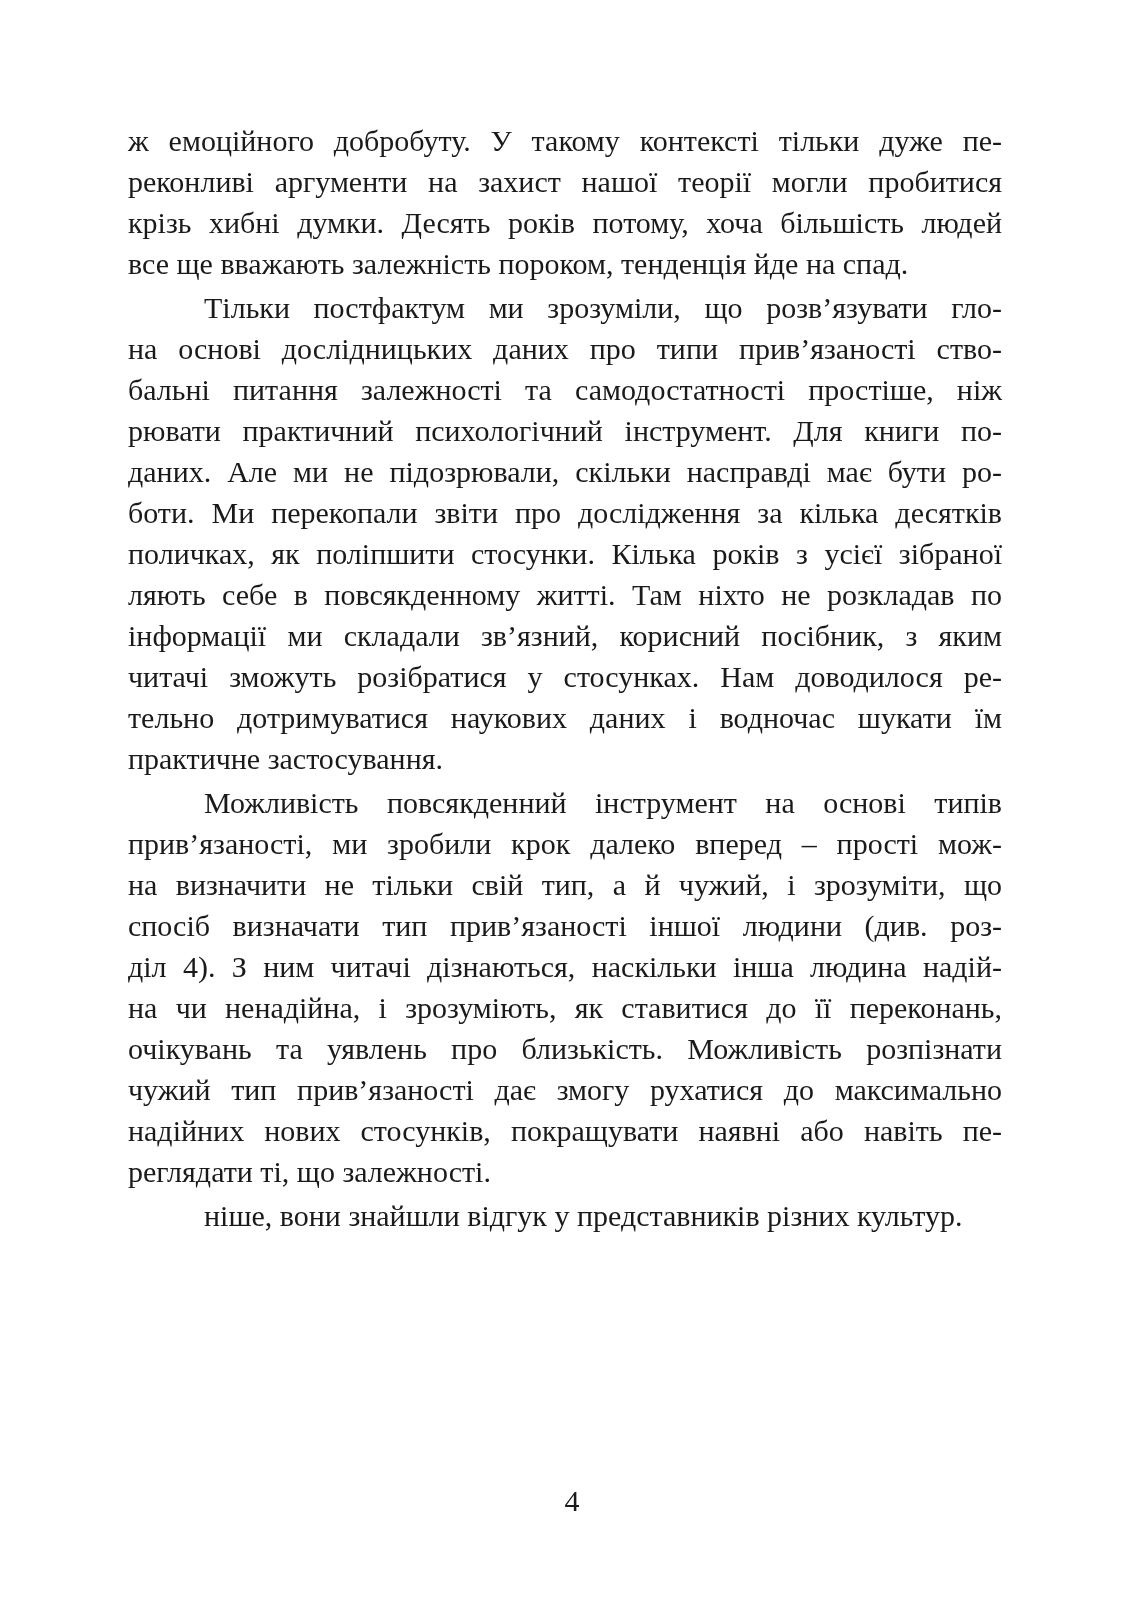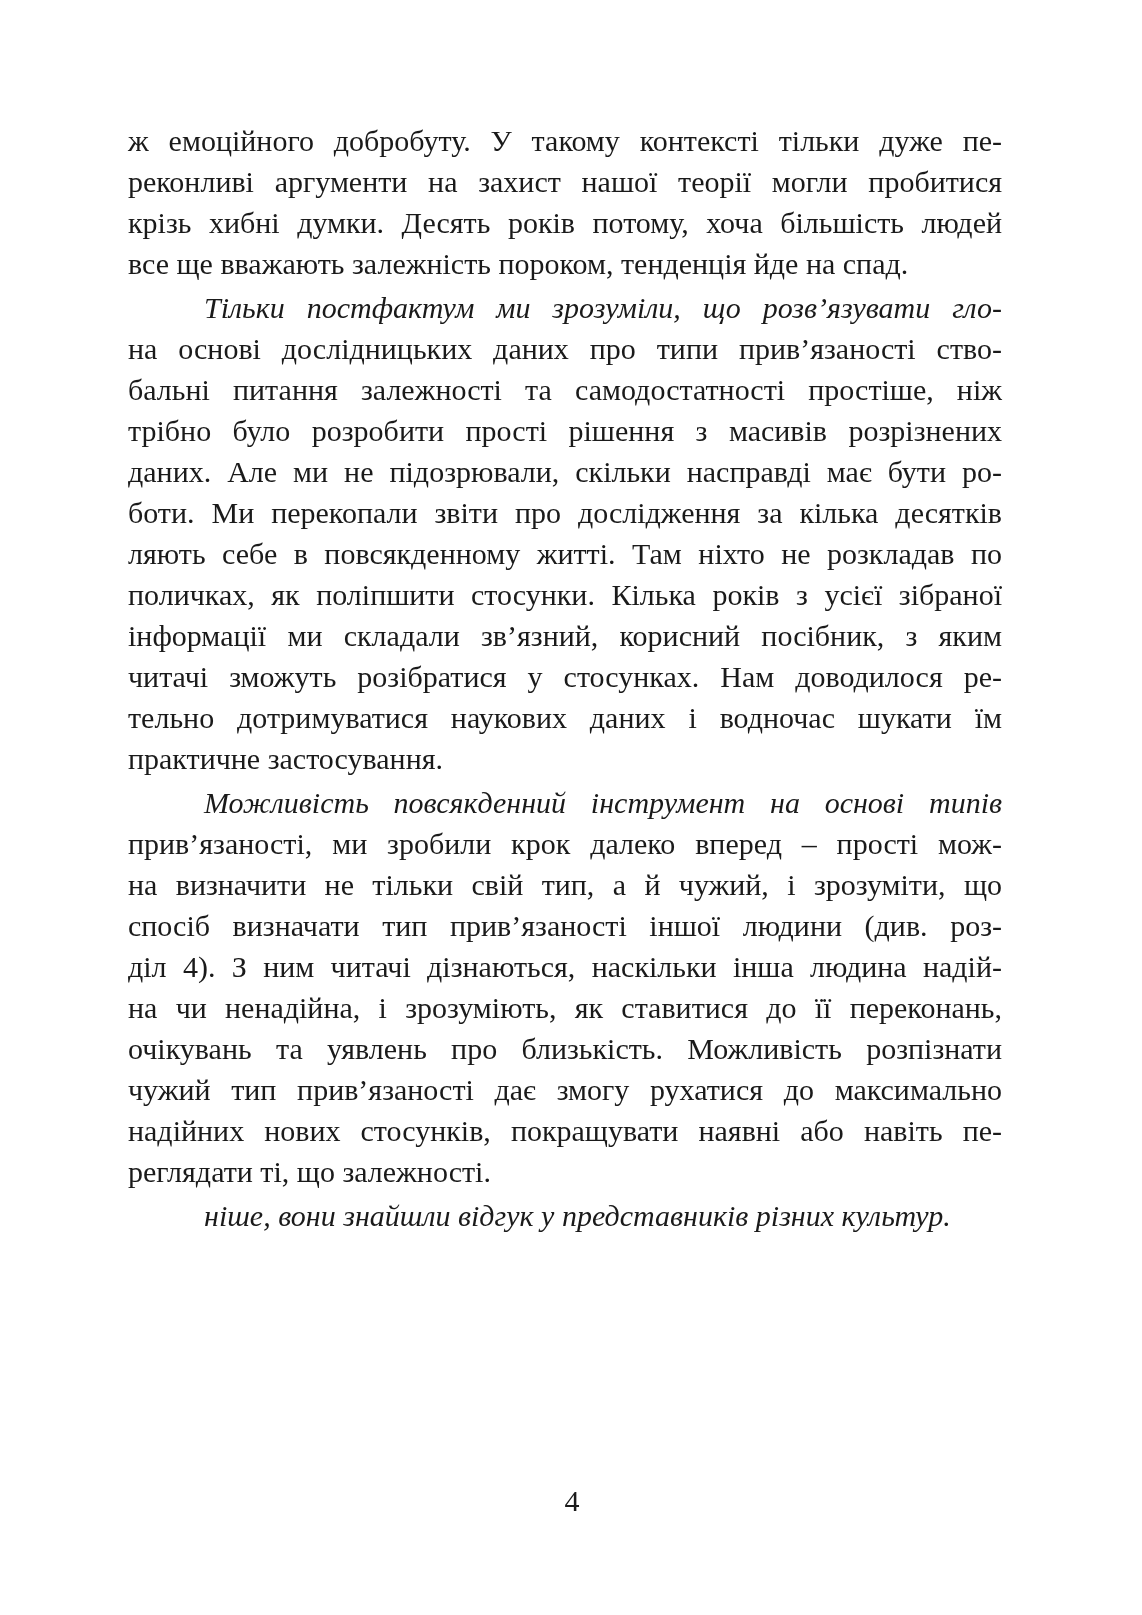--- a/index.html
+++ b/index.html
@@ -33,21 +33,20 @@
   .line {
     text-align: justify;
     text-align-last: justify;
     white-space: normal;
   }
   .line.last {
     text-align-last: left;
   }
   .paragraph.indent .line:first-child {
     text-indent: 76px;
-    font-style: italic;
   }
   .page-number {
     position: absolute;
     left: 128px;
     top: 1480px;
     width: 888px;
     text-align: center;
     font-size: 30px;
     line-height: 41px;
   }
@@ -60,25 +59,25 @@
       <div class="paragraph">
         <div class="line">ж емоційного добробуту. У такому контексті тільки дуже пе-</div>
         <div class="line">реконливі аргументи на захист нашої теорії могли пробитися</div>
         <div class="line">крізь хибні думки. Десять років потому, хоча більшість людей</div>
         <div class="line last">все ще вважають залежність пороком, тенденція йде на спад.</div>
       </div>
       <div class="paragraph indent">
         <div class="line">Тільки постфактум ми зрозуміли, що розв’язувати гло-</div>
         <div class="line">на основі дослідницьких даних про типи прив’язаності ство-</div>
         <div class="line">бальні питання залежності та самодостатності простіше, ніж</div>
-        <div class="line">трібно було розробити прості рішення з масивів розрізнених</div>
+        <div class="line">рювати практичний психологічний інструмент. Для книги по-</div>
         <div class="line">даних. Але ми не підозрювали, скільки насправді має бути ро-</div>
         <div class="line">боти. Ми перекопали звіти про дослідження за кілька десятків</div>
+        <div class="line">поличках, як поліпшити стосунки. Кілька років з усієї зібраної</div>
         <div class="line">ляють себе в повсякденному житті. Там ніхто не розкладав по</div>
-        <div class="line">поличках, як поліпшити стосунки. Кілька років з усієї зібраної</div>
         <div class="line">інформації ми складали зв’язний, корисний посібник, з яким</div>
         <div class="line">читачі зможуть розібратися у стосунках. Нам доводилося ре-</div>
         <div class="line">тельно дотримуватися наукових даних і водночас шукати їм</div>
         <div class="line last">практичне застосування.</div>
       </div>
       <div class="paragraph indent">
         <div class="line">Можливість повсякденний інструмент на основі типів</div>
         <div class="line">прив’язаності, ми зробили крок далеко вперед – прості мож-</div>
         <div class="line">на визначити не тільки свій тип, а й чужий, і зрозуміти, що</div>
         <div class="line">спосіб визначати тип прив’язаності іншої людини (див. роз-</div>

